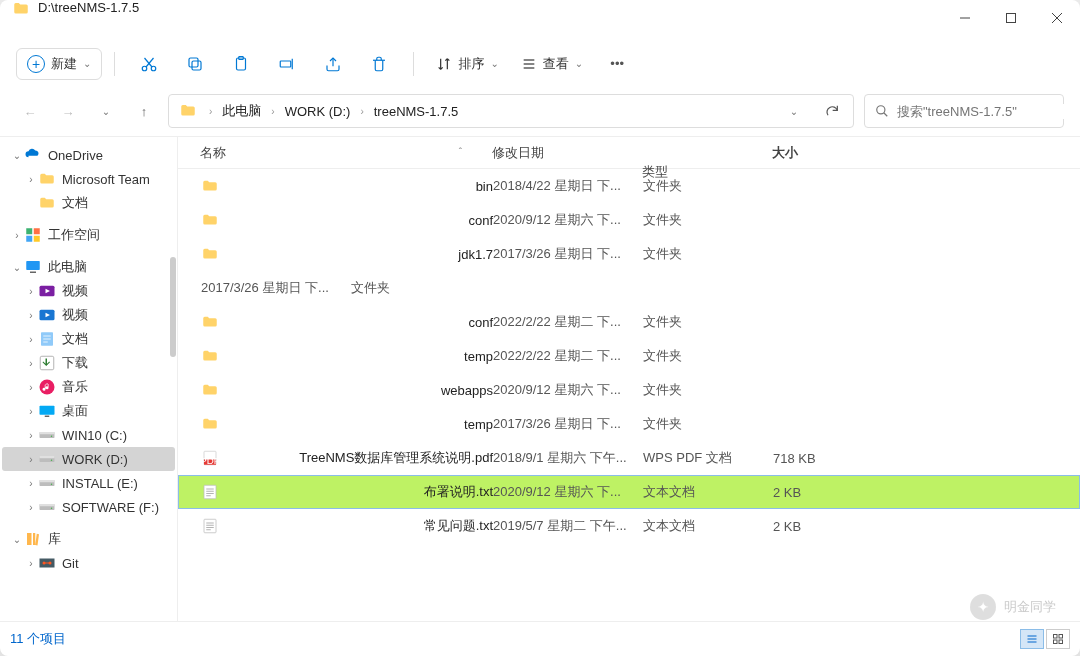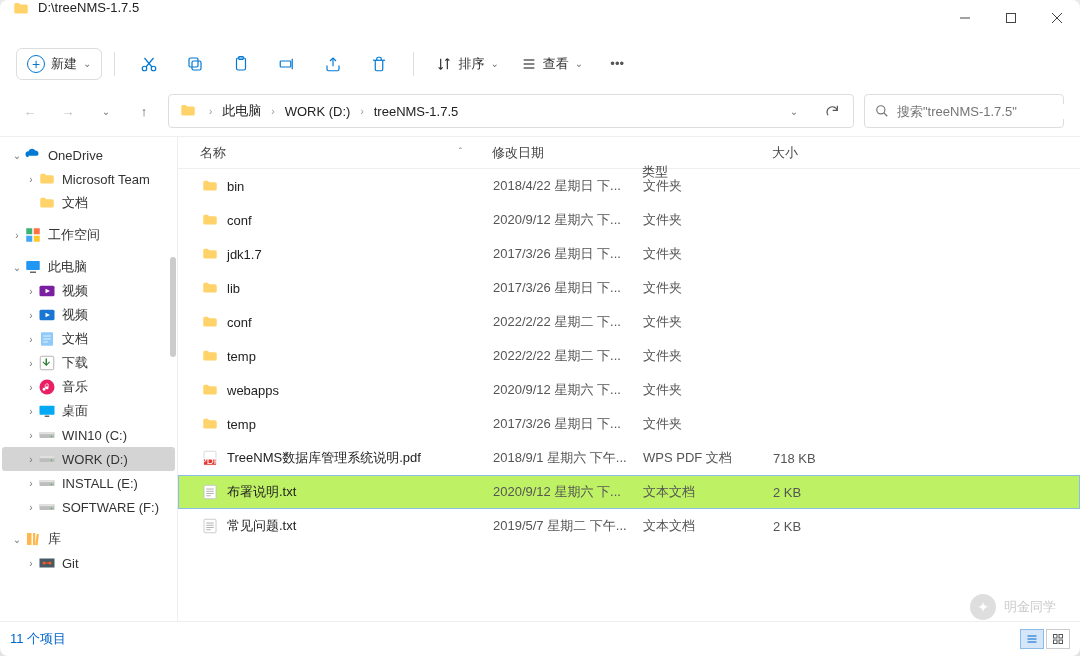--- a/index.html
+++ b/index.html
@@ -49,21 +49,21 @@
 .filepane { flex: 1; display: flex; flex-direction: column; }
 .file-header { display: flex; height: 32px; align-items: center; border-bottom: 1px solid #eee; color: #444; padding-left: 22px;}
 .col-name { width: 292px; display:flex; align-items:center; gap:6px;}
 .col-date { width: 150px; }
 .col-type { width: 130px; margin-top: 38px; }
 .col-size { width: 80px; text-align: right; }
 .sort-arrow { font-size: 10px; color: #888; }
 .file-rows { flex: 1; overflow: auto; }
 .file-row { display: flex; height: 34px; align-items: center; padding-left: 22px; border: 1px solid transparent; }
 .file-row.selected { background: #bef264; border: 1px solid #8bbde8; }
-.file-name { width: 292px; display: flex; align-items: center; gap: 8px; color: #222; }
+.file-name { width: 292px; display: flex; align-items: center; gap: 8px; color: #222; justify-content: space-between; }
 .file-date { width: 150px; color: #555; }
 .file-type { width: 130px; color: #555; }
 .file-size { width: 80px; color: #555; }
 .fico { width: 18px; height: 18px; flex-shrink: 0; }
 
 
 .statusbar { height: 35px; border-top: 1px solid #eee; display: flex; align-items: center; padding: 0 10px; color: #0066cc; font-size: 12px;}
 .statusbar-right { margin-left: auto; display: flex; gap: 2px; }
 .view-toggle { width: 24px; height: 20px; border: 1px solid #ccc; display: flex; align-items: center; justify-content: center; font-size: 11px; color: #555;}
 .view-toggle.active { background: #d4e6f7; border-color: #8bbde8; }
@@ -423,21 +423,21 @@
       </div>
 
     <div class="filepane">
       <div class="file-header">
         <div class="col-name">
           <span>名称</span>
           <span class="sort-arrow" style="margin-left:auto; margin-right:30px;">ˆ</span>
         </div>
         <div class="col-date">修改日期</div>
         <div class="col-type">类型</div>
-        <div class="col-size" style="text-align:left;">大小</div>
+        <div class="col-size" style="text-align:left;font-weight:bold;">大小</div>
       </div>
       <div class="file-rows" id="file-rows">
           <div class="file-row">
             <div class="file-name">
               <span class="fico">
                 <svg viewBox="0 0 24 24" width="18" height="18">
                   <path fill="#ffd369" d="M3 7a2 2 0 012-2h4l2 2h8a2 2 0 012 2v7a2 2 0 01-2 2H5a2 2 0 01-2-2z"></path>
                 </svg>
               </span>
               <span>bin</span>
@@ -466,28 +466,20 @@
                   <path fill="#ffd369" d="M3 7a2 2 0 012-2h4l2 2h8a2 2 0 012 2v7a2 2 0 01-2 2H5a2 2 0 01-2-2z"></path>
                 </svg>
               </span>
               <span>jdk1.7</span>
             </div>
             <div class="file-date">2017/3/26 星期日 下...</div>
             <div class="file-type">文件夹</div>
             <div class="file-size"></div>
           </div>
           <div class="file-row">
-            <div class="file-name">
-              <span class="fico">
-                <svg viewBox="0 0 24 24" width="18" height="18">
-                  <path fill="#ffd369" d="M3 7a2 2 0 012-2h4l2 2h8a2 2 0 012 2v7a2 2 0 01-2 2H5a2 2 0 01-2-2z"></path>
-                </svg>
-              </span>
-              <span>lib</span>
-            </div>
             <div class="file-date">2017/3/26 星期日 下...</div>
             <div class="file-type">文件夹</div>
             <div class="file-size"></div>
           </div>
           <div class="file-row">
             <div class="file-name">
               <span class="fico">
                 <svg viewBox="0 0 24 24" width="18" height="18">
                   <path fill="#ffd369" d="M3 7a2 2 0 012-2h4l2 2h8a2 2 0 012 2v7a2 2 0 01-2 2H5a2 2 0 01-2-2z"></path>
                 </svg>

